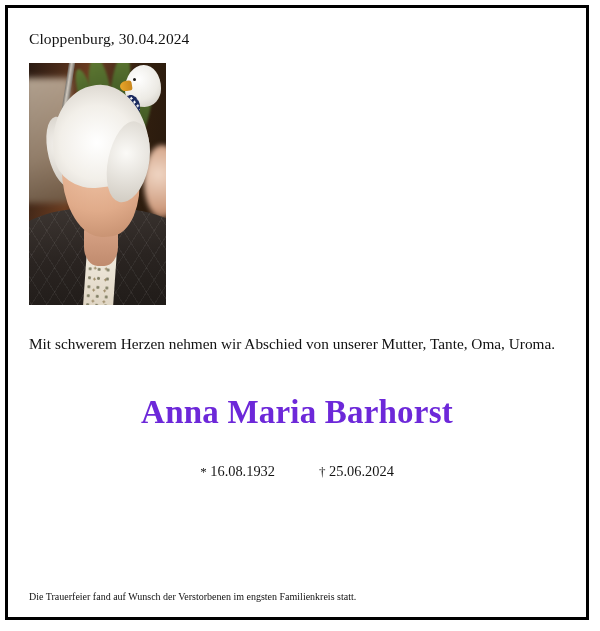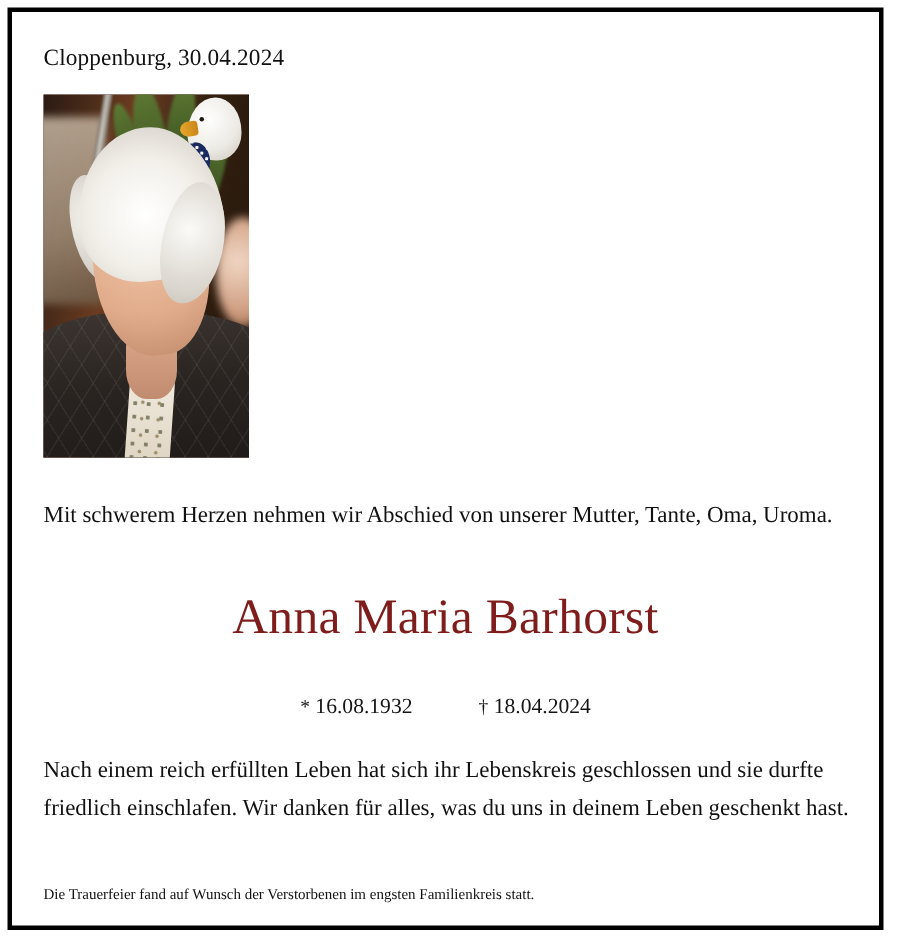--- a/index.html
+++ b/index.html
@@ -340,23 +340,23 @@
     font-family: Liberation Serif, serif;
   }
 
   .name {
     position: absolute;
     left: 0;
     right: 0;
     top: 386px;
     text-align: center;
     font-size: 33px;
-    font-weight: normal;
+    font-weight: bold;
     letter-spacing: 0.2px;
-    color: #7f1d1d;
+    color: #6d28d9;
   }
 
   .maiden {
     position: absolute;
     left: 0;
     right: 0;
     top: 429px;
     text-align: center;
     font-size: 14px;
     color: #1a1a1a;
@@ -452,21 +452,20 @@
       </div>
     </div>
 
 
     <div class="intro">Mit schwerem Herzen nehmen wir Abschied von unserer Mutter, Tante, Oma, Uroma.</div>
 
     <div class="name">Anna Maria Barhorst</div>
 
 
     <div class="dates">
-      <span class="date-born"><span class="sym">*</span>&nbsp;<span>16.08.1932</span></span><span><span class="sym">†</span>&nbsp;<span>18.04.2024</span></span>
+      <span class="date-born"><span class="sym">*</span>&nbsp;<span>16.08.1932</span></span><span><span class="sym">†</span>&nbsp;<span>25.06.2024</span></span>
     </div>
 
-    <div class="closing">Nach einem reich erfüllten Leben hat sich ihr Lebenskreis geschlossen und sie durfte friedlich einschlafen. Wir danken für alles, was du uns in deinem Leben geschenkt hast.</div>
 
     <div class="footer">Die Trauerfeier fand auf Wunsch der Verstorbenen im engsten Familienkreis statt.</div>
 
   </div>
 </div>
 
 </body></html>

